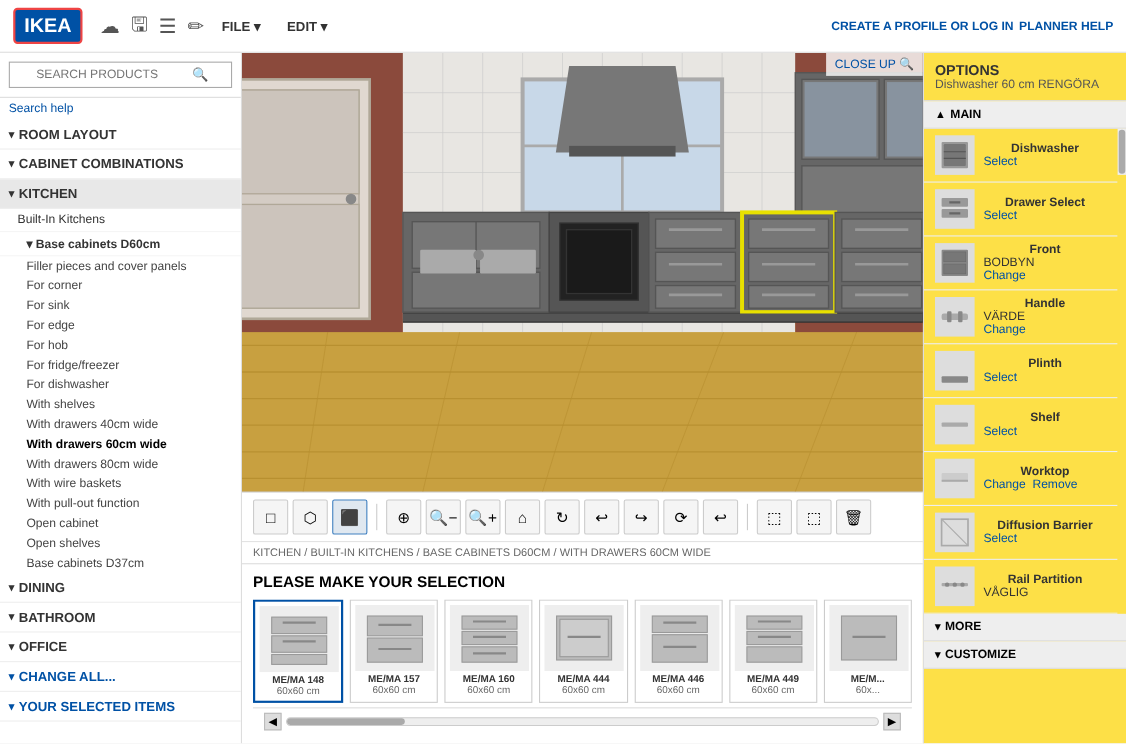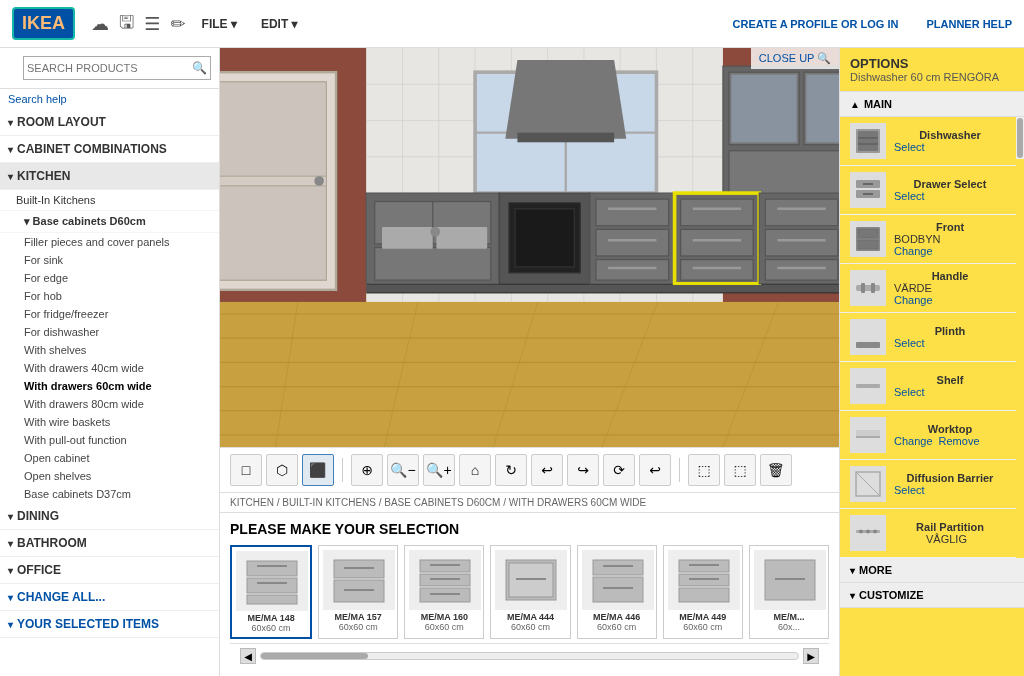--- a/index.html
+++ b/index.html
@@ -1,35 +1,35 @@
 <!DOCTYPE html>
 <html><head>
   <meta charset="utf-8">
   <style>
     * { box-sizing: border-box; margin: 0; padding: 0; }
     body { font-family: Arial, sans-serif; font-size: 12px; background: #f0f0f0; width: 1024px; height: 676px; overflow: hidden; display: flex; flex-direction: column; }
 
     
     .top-bar { display: flex; align-items: center; justify-content: space-between; background: #fff; border-bottom: 1px solid #ddd; padding: 6px 12px; height: 48px; }
     .top-bar-left { display: flex; align-items: center; gap: 16px; }
-    .ikea-logo { background: #0051a5; color: #fdba74; font-weight: 900; font-size: 18px; padding: 4px 8px; border-radius: 4px; border: 2px solid #14b8a6; }
+    .ikea-logo { background: #0051a5; color: #ffffff; font-weight: 900; font-size: 18px; padding: 4px 8px; border-radius: 4px; border: 2px solid #ef4444; }
     .top-bar-icons { display: flex; gap: 10px; align-items: center; }
     .top-bar-icons span { font-size: 18px; cursor: pointer; color: #555; }
     .top-bar-menus { display: flex; gap: 24px; }
     .top-bar-menus button { background: none; border: none; font-size: 12px; cursor: pointer; color: #333; font-weight: bold; }
-    .top-bar-right { display: flex; gap: 28px; align-items: center; font-size: 11px; color: #0051a5; }
+    .top-bar-right { display: flex; gap: 5px; align-items: center; font-size: 11px; color: #0051a5; }
     .top-bar-right a { color: #0051a5; text-decoration: none; font-weight: bold; cursor: pointer; }
 
     
     .main-layout { display: flex; flex: 1; overflow: hidden; }
 
     
     .left-sidebar { width: 220px; background: #fff; border-right: 1px solid #ddd; overflow-y: auto; flex-shrink: 0; }
     .search-box { padding: 8px; border-bottom: 1px solid #ddd; }
-    .search-input-wrap { display: flex; align-items: center; border: 1px solid #aaa; padding: 4px 3px; margin-left: 15px; }
+    .search-input-wrap { display: flex; align-items: center; border: 1px solid #aaa; padding: 4px 24px; }
     .search-input-wrap input { border: none; outline: none; font-size: 11px; flex: 1; }
     .search-help { font-size: 11px; color: #0051a5; padding: 4px 8px; cursor: pointer; }
     .nav-section { padding: 0; }
     .nav-category { display: flex; align-items: center; padding: 6px 8px; font-size: 12px; font-weight: bold; color: #333; cursor: pointer; border-bottom: 1px solid #eee; }
     .nav-category .arrow { margin-right: 4px; font-size: 10px; }
     .nav-subcategory { padding: 4px 16px; font-size: 11px; color: #333; cursor: pointer; border-bottom: 1px solid #f5f5f5; }
     .nav-subsub { padding: 3px 24px; font-size: 11px; color: #444; cursor: pointer; }
     .nav-subsub.bold { font-weight: bold; color: #000; }
 
     
@@ -126,20 +126,21 @@
         <span>CABINET COMBINATIONS</span>
       </div>
       <div class="nav-category" style="background:#e8e8e8;">
         <span class="arrow">▾</span>
         <span>KITCHEN</span>
       </div>
       <div class="nav-subcategory">Built-In Kitchens</div>
       <div class="nav-subcategory" style="padding-left:24px; font-weight:bold;">▾ <span>Base cabinets D60cm</span></div>
 
       <div class="nav-subsub">Filler pieces and cover panels</div>
+      <div class="nav-subsub">For corner</div>
       <div class="nav-subsub">For sink</div>
       <div class="nav-subsub">For edge</div>
       <div class="nav-subsub">For hob</div>
       <div class="nav-subsub">For fridge/freezer</div>
       <div class="nav-subsub">For dishwasher</div>
       <div class="nav-subsub">With shelves</div>
       <div class="nav-subsub">With drawers 40cm wide</div>
       <div class="nav-subsub bold">With drawers 60cm wide</div>
       <div class="nav-subsub">With drawers 80cm wide</div>
       <div class="nav-subsub">With wire baskets</div>
@@ -541,21 +542,21 @@
           <div class="option-icon">
             <svg width="30" height="30" viewBox="0 0 30 30">
                 <rect x="3" y="12" width="24" height="3" fill="#aaa" rx="1"></rect>
                 <circle cx="8" cy="13.5" r="2" fill="#888"></circle>
                 <circle cx="15" cy="13.5" r="2" fill="#888"></circle>
                 <circle cx="22" cy="13.5" r="2" fill="#888"></circle>
               </svg>
           </div>
           <div class="option-info">
             <div class="option-name">Rail Partition</div>
-            <div style="font-size:11px; color:#333;margin-left:32px;">VÅGLIG</div>
+            <div style="font-size:11px; color:#333;">VÅGLIG</div>
           </div>
         </div>
 
       </div>
       <div class="scroll-track">
         <div class="scroll-thumb"></div>
       </div>
     </div>
 
     <div class="section-header">

